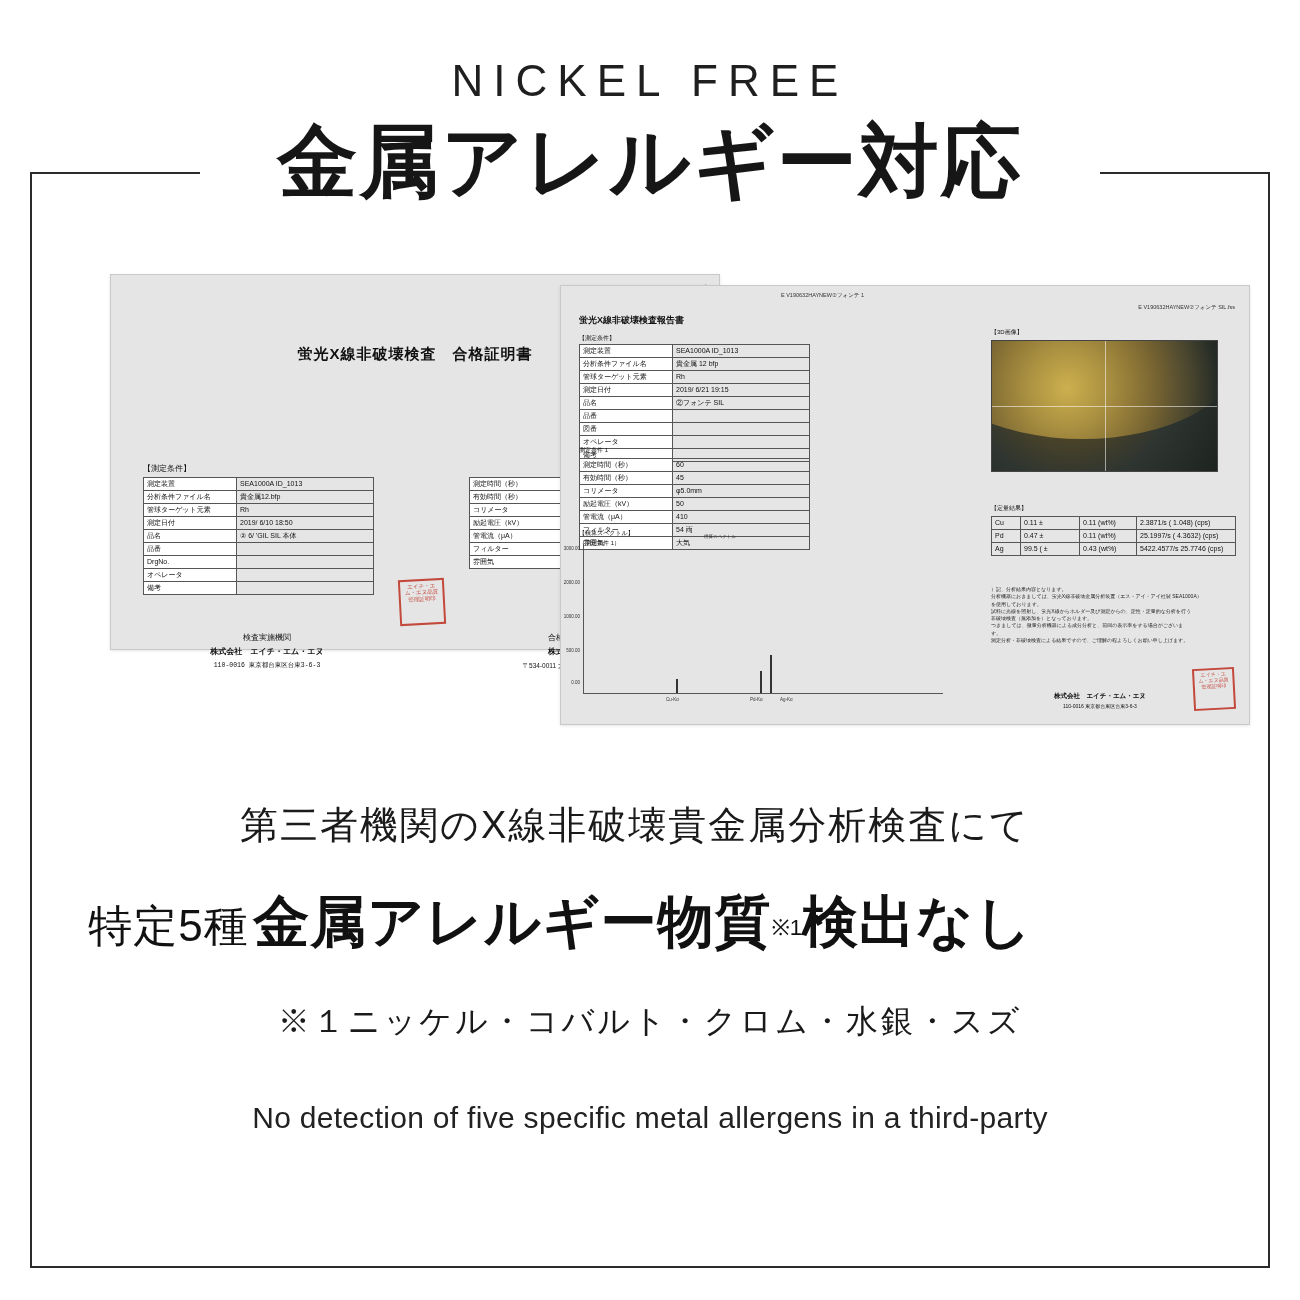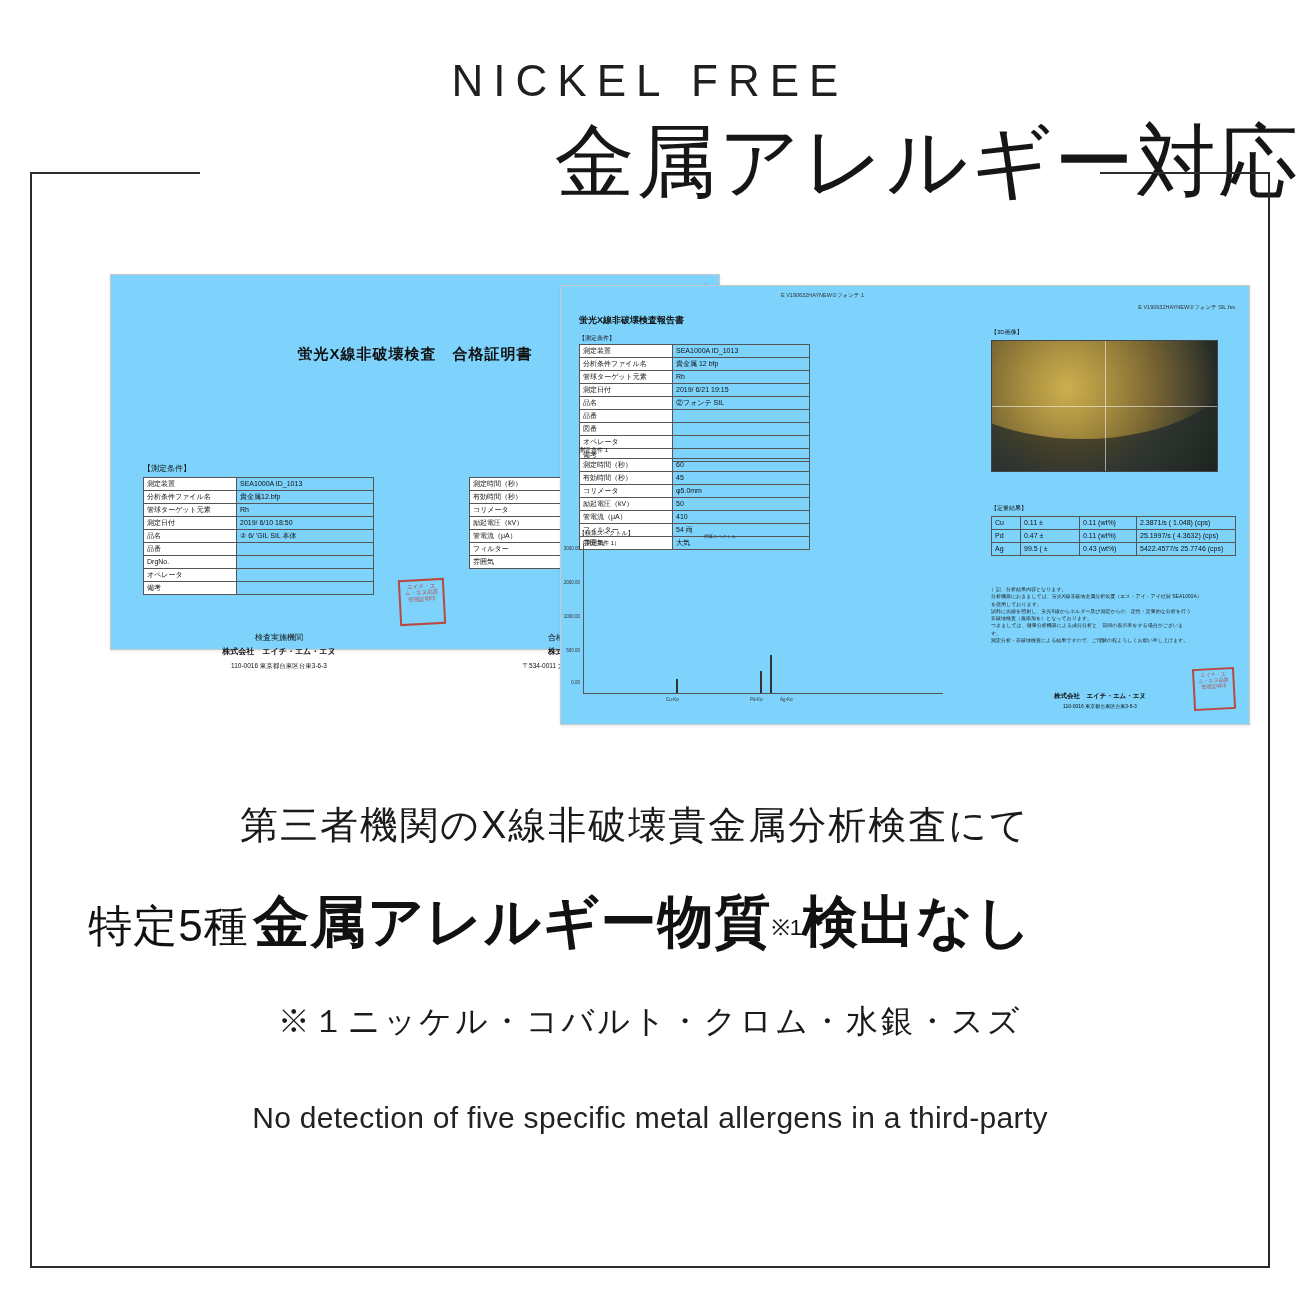--- a/index.html
+++ b/index.html
@@ -26,23 +26,23 @@
     font-size: 44px;
     letter-spacing: 10px;
     font-weight: 400;
     color: #1f1f1f;
   }
   .jp-title {
     position: absolute;
     top: 122px;
     left: 0;
     width: 1300px;
-    text-align: right;
+    text-align: center;
     font-size: 80px;
-    font-weight: 400;
+    font-weight: 700;
     letter-spacing: 2px;
     color: #161616;
     line-height: 1;
   }
 
   
   .frame-left, .frame-right, .frame-bottom, .frame-top-l, .frame-top-r {
     position: absolute;
     background: #2b2b2b;
   }
@@ -50,21 +50,21 @@
   .frame-top-r { left: 1100px; top: 172px; width: 170px; height: 2px; }
   .frame-left  { left: 30px;  top: 172px; width: 2px; height: 1096px; }
   .frame-right { left: 1268px;top: 172px; width: 2px; height: 1096px; }
   .frame-bottom{ left: 30px;  top: 1266px; width: 1240px; height: 2px; }
 
   
   .docs { position: absolute; top: 260px; left: 60px; width: 1190px; height: 470px; }
 
   .doc {
     position: absolute;
-    background: #7dd3fc;
+    background: #e5e5e5;
     border: 1px solid #c9c9c9;
     box-shadow: 0 1px 3px rgba(0,0,0,0.10);
     box-sizing: border-box;
   }
   .doc-back {
     left: 14px; top: 14px; width: 610px; height: 376px;
     font-size: 7px;
     margin-left: 36px;
   }
   .doc-front {
@@ -109,21 +109,21 @@
   .db-table2 td.k { width: 80px; }
   .db-table2 td.v { width: 150px; }
 
   .db-foot {
     position: absolute; bottom: 18px; left: 0; width: 100%;
     font-size: 7.5px; color: #111;
   }
   .db-foot .col {
     position: absolute; text-align: center; line-height: 1.8;
   }
-  .db-foot .col.a { left: 28px; width: 280px; }
+  .db-foot .col.a { left: 16px; width: 280px; font-family: Liberation Mono, monospace; }
   .db-foot .col.b { left: 320px; width: 290px; }
   .db-foot .hd { font-size: 8px; }
   .db-foot .nm { font-weight: 700; font-size: 8px; }
   .db-foot .ad { font-size: 6.5px; }
 
   .seal {
     position: absolute;
     border: 2px solid #c0392b;
     color: #c0392b;
     font-size: 5.5px;

